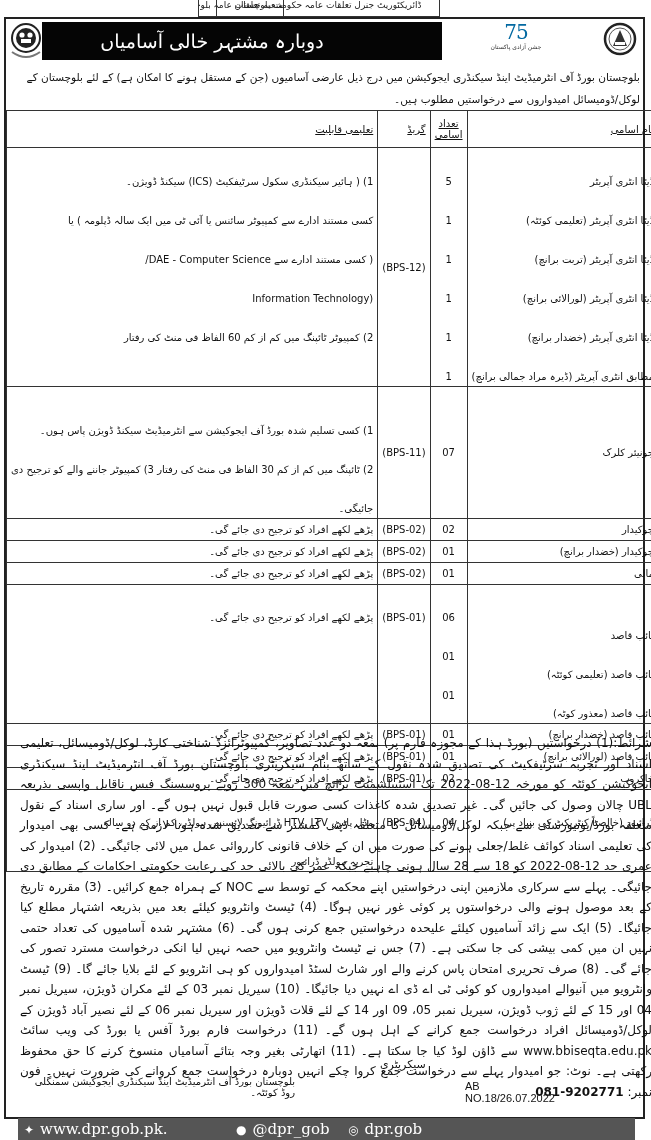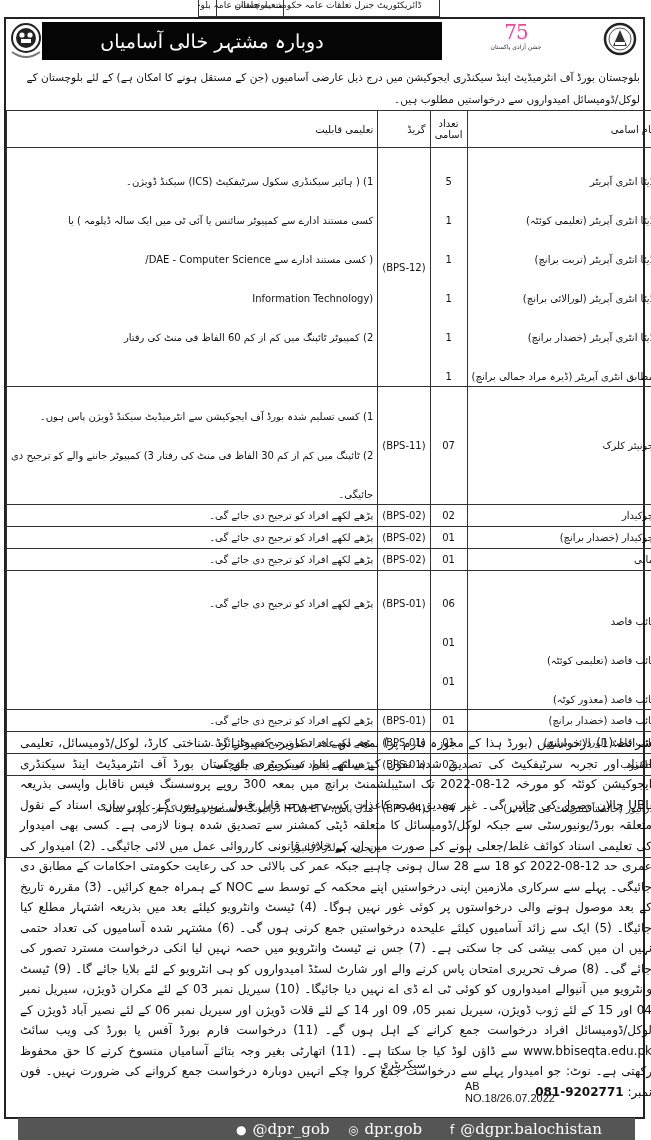--- a/index.html
+++ b/index.html
@@ -4,27 +4,27 @@
 <style>
   html, body { margin:0; padding:0; background:#fff; }
   body { width:651px; height:1140px; overflow:hidden; position:relative; font-family:"DejaVu Sans", sans-serif; color:#111; }
   .topstrip { position:absolute; top:0; left:0; width:651px; height:18px; }
   .topstrip .box { position:absolute; top:-4px; height:20px; border:1.5px solid #333; border-top:none; font-size:9px; line-height:18px; text-align:center; direction:rtl; color:#222; overflow:hidden; white-space:nowrap; }
   .frame { position:absolute; left:4px; top:17px; width:641px; height:1102px; border:2px solid #222; box-sizing:border-box; }
   .header { position:absolute; left:6px; top:19px; width:637px; height:44px; }
   .logo-left { position:absolute; left:2px; top:3px; width:38px; height:38px; }
   .title-bar { position:absolute; left:36px; top:3px; width:400px; height:38px; background:#050505; color:#fff; direction:rtl; font-family:"DejaVu Serif", serif; font-size:19px; line-height:38px; text-align:center; padding-right:60px; box-sizing:border-box; }
   .logo-75 { position:absolute; left:470px; top:2px; width:80px; height:40px; text-align:center; }
-  .logo-75 .num { font-family:"DejaVu Serif", serif; font-size:20px; line-height:22px; color:#ec4899; letter-spacing:-1px; }
+  .logo-75 .num { font-family:"DejaVu Serif", serif; font-size:20px; line-height:22px; color:#0369a1; letter-spacing:-1px; }
   .logo-75 .sub { font-size:6px; color:#333; direction:rtl; }
   .logo-right { position:absolute; left:597px; top:3px; width:36px; height:36px; }
   .intro { position:absolute; left:8px; top:66px; width:632px; direction:rtl; font-size:10.5px; line-height:22px; text-align:right; }
   table.jobs { position:absolute; left:6px; top:110px; width:638px; border-collapse:collapse; direction:rtl; font-size:10px; }
   table.jobs td, table.jobs th { border:1.5px solid #333; padding:0 4px; vertical-align:top; }
-  table.jobs th { font-weight:normal; height:36px; vertical-align:middle; font-size:10px; }
+  table.jobs th { font-weight:normal; height:36px; vertical-align:middle; font-size:10px;text-decoration:underline; }
   .c-sr { width:36px; text-align:left; }
   .c-name { width:150px; text-align:right; }
   .c-count { width:48px; text-align:center; }
   .c-grade { width:68px; text-align:center; direction:ltr; }
   .c-qual { text-align:right; }
   .line { height:19px; line-height:19px; white-space:nowrap;margin-top:20px; }
   .mid { vertical-align:middle !important; }
   .terms { position:absolute; left:20px; top:733px; width:632px; direction:rtl; font-size:12px; line-height:20.5px; text-align:justify; }
   .terms .phone { font-weight:bold; direction:ltr; unicode-bidi:embed; }
   .sign { position:absolute; left:0; top:1058px; width:542px; height:40px; }
@@ -119,21 +119,21 @@
         <div class="line" style="direction:ltr;text-align:right">Information Technology)</div>
         <div class="line">2) کمپیوٹر ٹائپنگ میں کم از کم 60 الفاظ فی منٹ کی رفتار</div>
       </td>
     </tr>
 
     <tr style="height:68px">
       <td class="c-sr mid">7</td>
       <td class="c-name mid">جونیئر کلرک</td>
       <td class="c-count mid">07</td>
       <td class="c-grade mid">(BPS-11)</td>
-      <td class="c-qual" style="padding-top:0">
+      <td class="c-qual" style="padding-top:14px">
         <div class="line">1) کسی تسلیم شدہ بورڈ آف ایجوکیشن سے انٹرمیڈیٹ سیکنڈ ڈویژن پاس ہوں۔</div>
         <div class="line">2) ٹائپنگ میں کم از کم 30 الفاظ فی منٹ کی رفتار 3) کمپیوٹر جاننے والے کو ترجیح دی</div>
         <div class="line">جائیگی۔</div>
       </td>
     </tr>
 
     <tr style="height:22px">
       <td class="c-sr mid">8</td>
       <td class="c-name mid">چوکیدار</td>
       <td class="c-count mid">02</td>
@@ -222,26 +222,27 @@
   </tbody>
 </table>
 
 <div class="terms">
   <span>شرائط:(1) درخواستیں (بورڈ ہذا کے مجوزہ فارم پر) بمعہ دو عدد تصاویر، کمپیوٹرائزڈ شناختی کارڈ، لوکل/ڈومیسائل، تعلیمی اسناد اور تجربہ سرٹیفکیٹ کی تصدیق شدہ نقول کے ساتھ بنام سیکریٹری بلوچستان بورڈ آف انٹرمیڈیٹ اینڈ سیکنڈری ایجوکیشن کوئٹہ کو مورخہ 12-08-2022 تک اسٹیبلشمنٹ برانچ میں بمعہ 300 روپے پروسسنگ فیس ناقابل واپسی بذریعہ UBL چالان وصول کی جائیں گی۔ غیر تصدیق شدہ کاغذات کسی صورت قابل قبول نہیں ہوں گے۔ اور ساری اسناد کے نقول متعلقہ بورڈ/یونیورسٹی سے جبکہ لوکل/ڈومیسائل کا متعلقہ ڈپٹی کمشنر سے تصدیق شدہ ہونا لازمی ہے۔ کسی بھی امیدوار کی تعلیمی اسناد کوائف غلط/جعلی ہونے کی صورت میں ان کے خلاف قانونی کارروائی عمل میں لائی جائیگی۔ (2) امیدوار کی عمری حد 12-08-2022 کو 18 سے 28 سال ہونی چاہیے جبکہ عمر کی بالائی حد کی رعایت حکومتی احکامات کے مطابق دی جائیگی۔ پہلے سے سرکاری ملازمین اپنی درخواستیں اپنے محکمہ کے توسط سے NOC کے ہمراہ جمع کرائیں۔ (3) مقررہ تاریخ کے بعد موصول ہونے والی درخواستوں پر کوئی غور نہیں ہوگا۔ (4) ٹیسٹ وانٹرویو کیلئے بعد میں بذریعہ اشتہار مطلع کیا جائیگا۔ (5) ایک سے زائد آسامیوں کیلئے علیحدہ درخواستیں جمع کرنی ہوں گی۔ (6) مشتہر شدہ آسامیوں کی تعداد حتمی نہیں ان میں کمی بیشی کی جا سکتی ہے۔ (7) جس نے ٹیسٹ وانٹرویو میں حصہ نہیں لیا انکی درخواست مسترد تصور کی جائے گی۔ (8) صرف تحریری امتحان پاس کرنے والے اور شارٹ لسٹڈ امیدواروں کو ہی انٹرویو کے لئے بلایا جائے گا۔ (9) ٹیسٹ وانٹرویو میں آنیوالے امیدواروں کو کوئی ٹی اے ڈی اے نہیں دیا جائیگا۔ (10) سیریل نمبر 03 کے لئے مکران ڈویژن، سیریل نمبر 04 اور 15 کے لئے ژوب ڈویژن، سیریل نمبر 05، 09 اور 14 کے لئے قلات ڈویژن اور سیریل نمبر 06 کے لئے نصیر آباد ڈویژن کے لوکل/ڈومیسائل افراد درخواست جمع کرانے کے اہل ہوں گے۔ (11) درخواست فارم بورڈ آفس یا بورڈ کی ویب سائٹ www.bbiseqta.edu.pk سے ڈاؤن لوڈ کیا جا سکتا ہے۔ (11) اتھارٹی بغیر وجہ بتائے آسامیاں منسوخ کرنے کا حق محفوظ رکھتی ہے۔ نوٹ: جو امیدوار پہلے سے درخواست جمع کروا چکے انہیں دوبارہ درخواست جمع کروانے کی ضرورت نہیں۔ فون نمبر:</span>
   <span class="phone">081-9202771</span>
 </div>
 
 <div class="sign">
   <div class="secretary">سیکریٹری</div>
+  <div class="board">بلوچستان بورڈ آف انٹرمیڈیٹ اینڈ سیکنڈری ایجوکیشن سمنگلی روڈ کوئٹہ۔</div>
   <div class="abno">AB NO.18/26.07.2022</div>
 </div>
 
 <div class="footer">
+  <div class="seg" style="left:6px">
+    <span class="ic">✦</span><span>www.dpr.gob.pk.</span>
+  </div>
   <div class="seg" style="left:218px">
     <span class="ic">●</span><span>@dpr_gob</span>
   </div>
   <div class="seg" style="left:330px">
     <span class="ic">◎</span><span>dpr.gob</span>
   </div>
-  <div class="seg" style="left:432px">
-    <span class="ic">f</span><span>@dgpr.balochistan</span>
-  </div>
 </div>
 
 </body></html>

